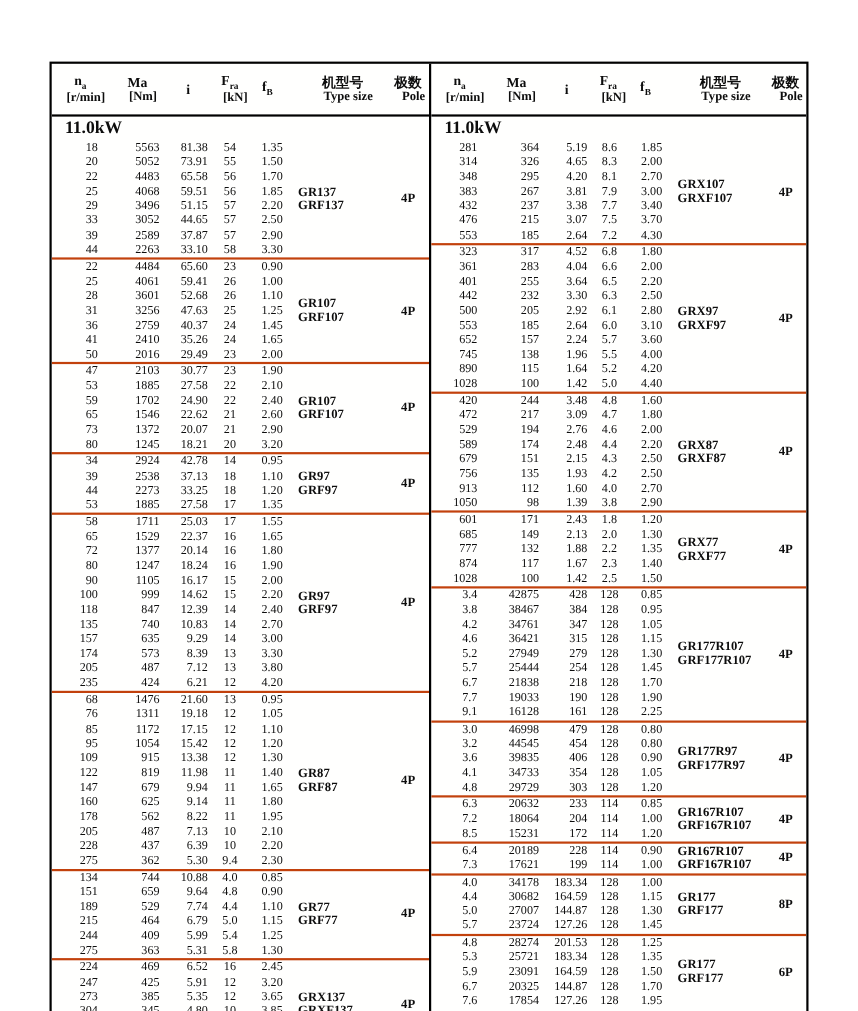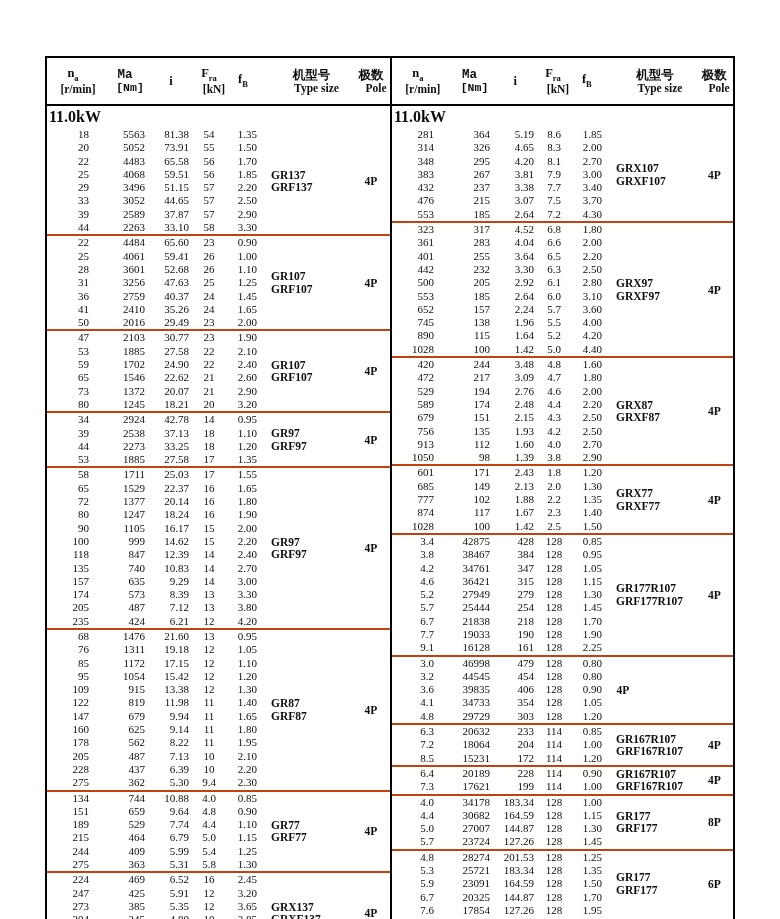--- a/index.html
+++ b/index.html
@@ -8,24 +8,24 @@
   .sheet{position:absolute;left:45px;top:8px;width:686px;height:899px;
          border:2.5px solid #000;display:flex;background:#fffffe;margin-top:48px;}
   .half{width:343px;box-sizing:border-box;overflow:hidden;}
   .half.right{border-left:2px solid #000;}
 
   .thead{display:flex;height:48px;border-bottom:2px solid #000;
          box-sizing:border-box;align-items:center;}
   .th{font-weight:bold;text-align:center;font-size:12.5px;line-height:1.12;}
   .th .sub{font-size:8.5px;vertical-align:sub;}
   .th .unit{font-size:11.5px;display:block;padding-left:10px;}
-  .w-na{width:52px;} .w-ma{width:52px;font-family:Liberation Mono, monospace;} .w-i{width:40px;}
+  .w-na{width:52px;} .w-ma{width:52px;} .w-i{width:40px;}
   .w-fra{width:36px;} .w-fb{width:32px;} .w-type{width:93px;padding-left:12px;box-sizing:border-box;font-family:Liberation Serif, serif;} .w-pole{width:38px;}
 
-  .power{font-size:16px;font-weight:bold;height:22px;line-height:22px;padding-left:2px;}
+  .power{font-size:16px;font-weight:bold;height:22px;line-height:22px;padding-left:12px;}
 
   .group{display:flex;border-bottom:2px solid #c2410c;}
   .group.last{border-bottom:none;}
   .rows{width:212px;}
   .row{display:grid;grid-template-columns:52px 52px 40px 36px 32px;
        height:13.3px;line-height:13.3px;font-size:11px;}
   .c{white-space:nowrap;}
   .c-na{text-align:right;padding-right:10px;}
   .c-ma{text-align:right;padding-right:6px;}
   .c-i{text-align:right;padding-right:2px;}
@@ -775,21 +775,21 @@
           </div>
           <div class="row">
             <span class="c c-na">685</span>
             <span class="c c-ma">149</span>
             <span class="c c-i">2.13</span>
             <span class="c c-fra">2.0</span>
             <span class="c c-fb">1.30</span>
           </div>
           <div class="row">
             <span class="c c-na">777</span>
-            <span class="c c-ma">102</span>
+            <span class="c c-ma">132</span>
             <span class="c c-i">1.88</span>
             <span class="c c-fra">2.2</span>
             <span class="c c-fb">1.35</span>
           </div>
           <div class="row">
             <span class="c c-na">874</span>
             <span class="c c-ma">117</span>
             <span class="c c-i">1.67</span>
             <span class="c c-fra">2.3</span>
             <span class="c c-fb">1.40</span>
@@ -911,20 +911,24 @@
             <span class="c c-fb">1.05</span>
           </div>
           <div class="row">
             <span class="c c-na">4.8</span>
             <span class="c c-ma">29729</span>
             <span class="c c-i">303</span>
             <span class="c c-fra">128</span>
             <span class="c c-fb">1.20</span>
           </div>
         </div>
+        <div class="type-col">
+          <div>GR177R97</div>
+          <div>GRF177R97</div>
+        </div>
         <div class="pole-col">4P</div>
       </div>
       <div class="group">
         <div class="rows">
           <div class="row">
             <span class="c c-na">6.3</span>
             <span class="c c-ma">20632</span>
             <span class="c c-i">233</span>
             <span class="c c-fra">114</span>
             <span class="c c-fb">0.85</span>

